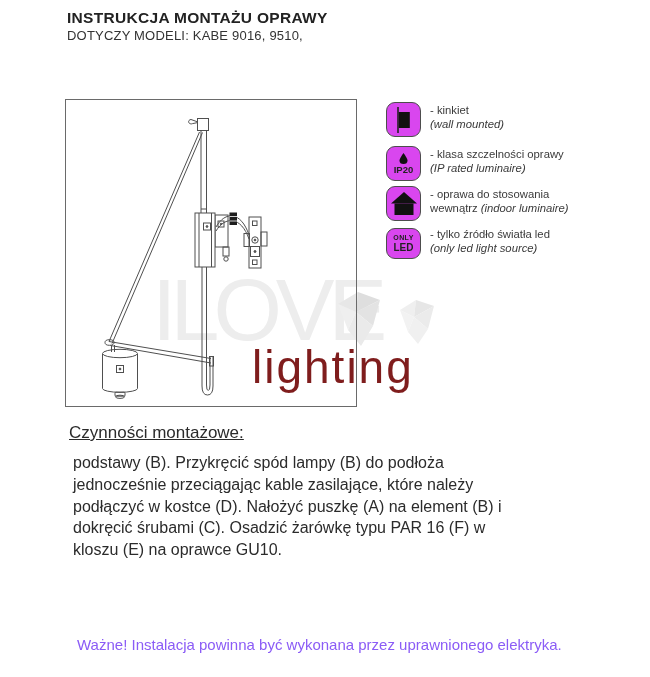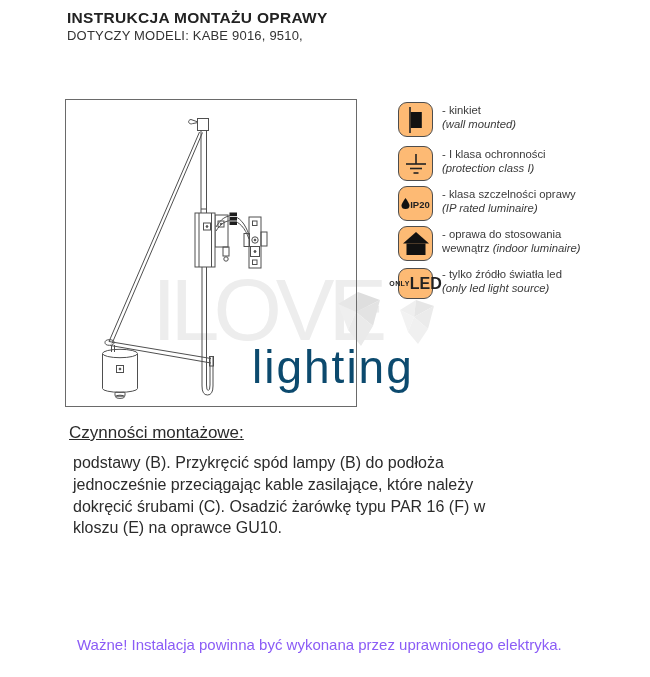--- a/index.html
+++ b/index.html
@@ -9,38 +9,38 @@
   .subtitle{position:absolute;left:67px;top:28px;font-size:13px;color:#333;letter-spacing:.2px;}
 
   
   .figure{position:absolute;left:65px;top:99px;width:292px;height:308px;z-index:2;}
   .figure svg{display:block;}
 
   
   .wm{position:absolute;left:146px;top:258px;width:345px;height:158px;z-index:1;pointer-events:none;}
   .wm-main{position:absolute;left:6px;top:8px;font-size:88px;font-weight:400;color:#ededed;
            letter-spacing:-6px;line-height:1;}
-  .wm-sub{position:absolute;left:106px;top:86px;font-size:46px;font-weight:400;color:#0c4a6e;
+  .wm-sub{position:absolute;left:106px;top:86px;font-size:46px;font-weight:400;color:#7f1d1d;
           letter-spacing:2px;line-height:1;}
   .wm-hearts{position:absolute;left:182px;top:28px;}
 
   
   .legend{position:absolute;left:386px;top:102px;width:230px;z-index:3;}
   .legend-row{display:flex;align-items:flex-start;margin-bottom:5px;}
   .legend-row.first{margin-bottom:9px;}
   .licon{flex:0 0 auto;width:35px;height:35px;box-sizing:border-box;border:1.6px solid #4d4d4d;
-         border-radius:9px;display:flex;flex-direction:row;align-items:center;justify-content:center;
-         background:#fdba74;margin-left:12px;}
+         border-radius:9px;display:flex;flex-direction:column;align-items:center;justify-content:center;
+         background:#d946ef;}
   .licon.short{height:31px;margin-top:2px;}
   .ltext{margin-left:9px;padding-top:2px;font-size:11.3px;line-height:13.6px;color:#3a3a3a;white-space:nowrap;}
   .ltext .ital{font-style:italic;}
   .ltext .reg:not(:empty){margin-right:3px;}
   .ip-badge{font-size:9.5px;font-weight:bold;color:#222;line-height:9px;margin-top:1px;}
   .only-txt{font-size:7px;font-weight:bold;color:#222;line-height:8px;letter-spacing:.4px;}
-  .led-txt{font-size:16px;font-weight:bold;color:#222;line-height:11px;}
+  .led-txt{font-size:10px;font-weight:bold;color:#222;line-height:11px;}
 
   
   .steps-heading{position:absolute;left:69px;top:423px;font-size:17px;color:#2b2b2b;text-decoration:underline;}
   .steps{position:absolute;left:73px;top:452px;font-size:16px;line-height:21.8px;color:#2b2b2b;}
   .warning{position:absolute;left:77px;top:636px;font-size:15px;color:#8b5cf6;}
 </style>
 </head>
 <body>
 
 <div class="page">
@@ -163,34 +163,20 @@
           <line x1="6" y1="1" x2="6" y2="27" stroke="#222" stroke-width="1.6"></line>
           <rect x="6.8" y="6" width="11" height="16" fill="#111"></rect>
         </svg>
       </div>
       <div class="ltext">
         <div class="l1">- kinkiet</div>
         <div class="l2"><span class="reg"></span><span class="ital">(wall mounted)</span></div>
       </div>
     </div>
 
-    <div class="legend-row">
-      <div class="licon">
-        <svg width="26" height="26" viewBox="0 0 26 26" stroke="#222" stroke-width="1.6">
-          <line x1="13" y1="3" x2="13" y2="13"></line>
-          <line x1="3" y1="13" x2="23" y2="13"></line>
-          <line x1="7" y1="17.5" x2="19" y2="17.5"></line>
-          <line x1="10.5" y1="22" x2="15.5" y2="22"></line>
-        </svg>
-      </div>
-      <div class="ltext">
-        <div class="l1">- I klasa ochronności</div>
-        <div class="l2"><span class="reg"></span><span class="ital">(protection class I)</span></div>
-      </div>
-    </div>
 
     <div class="legend-row">
       <div class="licon">
         <svg width="9" height="11" viewBox="0 0 9 11">
           <path d="M4.5,0 C4.5,0 0.5,5.5 0.5,7.5 A4,3.5 0 0 0 8.5,7.5 C8.5,5.5 4.5,0 4.5,0 Z" fill="#111"></path>
         </svg>
         <div class="ip-badge">IP20</div>
       </div>
       <div class="ltext">
         <div class="l1">- klasa szczelności oprawy</div>
@@ -222,19 +208,20 @@
       </div>
     </div>
 
   </div>
 
   <div class="steps-heading">Czynności montażowe:</div>
 
   <div class="steps">
     <div>podstawy (B). Przykręcić spód lampy (B) do podłoża</div>
     <div>jednocześnie przeciągając kable zasilające, które należy</div>
+    <div>podłączyć w kostce (D). Nałożyć puszkę (A) na element (B) i</div>
     <div>dokręcić śrubami (C). Osadzić żarówkę typu PAR 16 (F) w</div>
     <div>kloszu (E) na oprawce GU10.</div>
   </div>
 
   <div class="warning">Ważne! Instalacja powinna być wykonana przez uprawnionego elektryka.</div>
 
 </div>
 
 </body></html>

